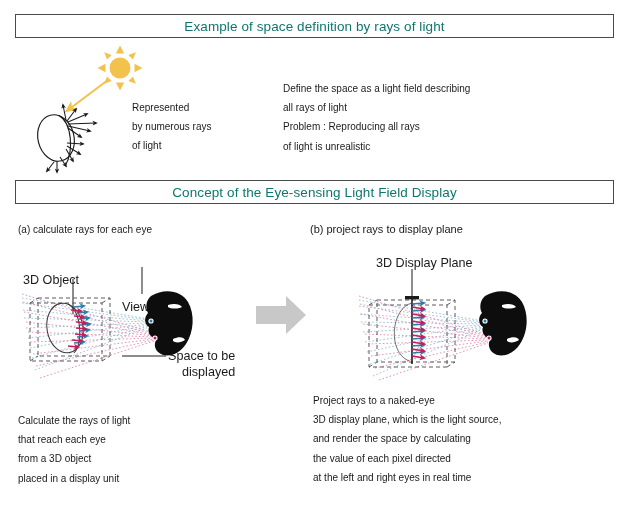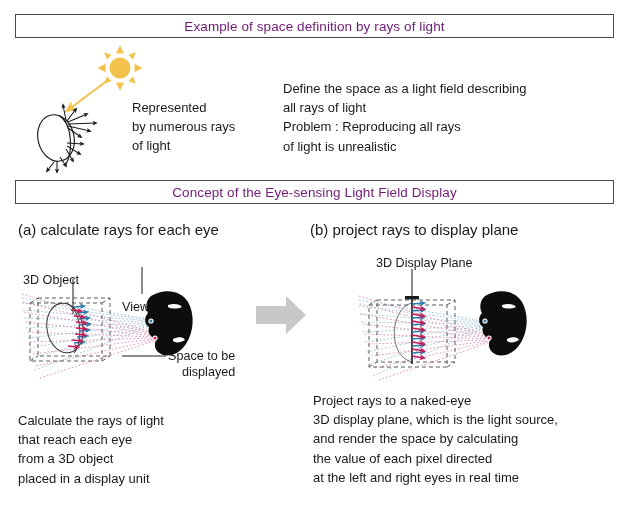--- a/index.html
+++ b/index.html
@@ -25,38 +25,38 @@
     left: 15px;
     width: 599px;
     height: 24px;
     border: 1px solid #4a4a4a;
     background: #ffffff;
     box-sizing: border-box;
     display: flex;
     align-items: center;
     justify-content: center;
     font-size: 13.5px;
-    color: #701a75;
+    color: #0f766e;
     letter-spacing: 0.1px;
   }
   #title-box-1 { top: 14px; }
   #title-box-2 { top: 180px; justify-content: center; }
 
   
   .text-block {
     position: absolute;
-    font-size: 13px;
+    font-size: 10px;
     line-height: 19.2px;
     color: #1a1a1a;
     white-space: pre-line;
   }
   #represented-text { left: 132px; top: 98px; }
   #define-text      { left: 283px; top: 79px; }
-  #caption-a        { left: 18px;  top: 220px; font-size: 15px; }
-  #caption-b        { left: 310px; top: 220px; font-size: 15px; }
+  #caption-a        { left: 18px;  top: 220px; font-size: 10px; }
+  #caption-b        { left: 310px; top: 220px; font-size: 11px; }
   #desc-a           { left: 18px;  top: 411px; }
   #desc-b           { left: 313px; top: 391px; }
 
   .diagram-label {
     position: absolute;
     font-size: 12.6px;
     line-height: 15.5px;
     color: #1a1a1a;
     white-space: pre-line;
   }

